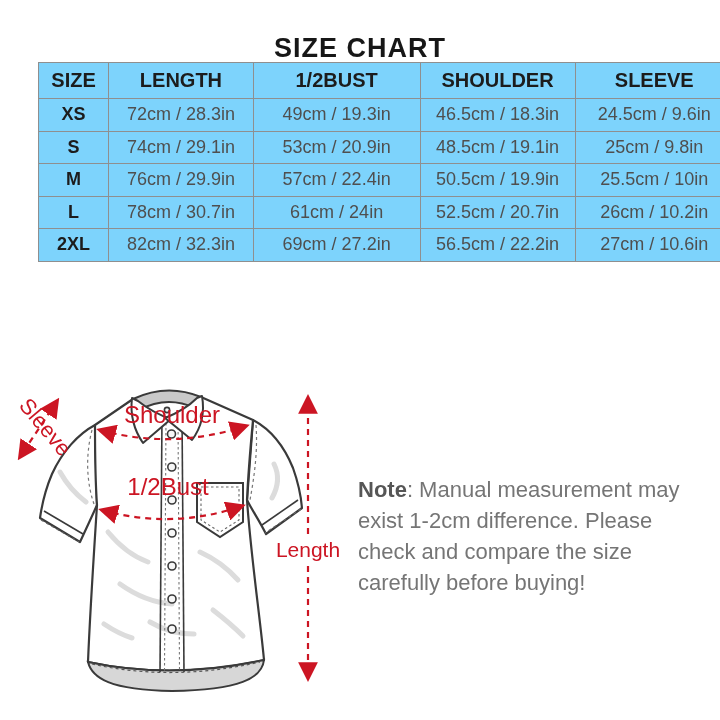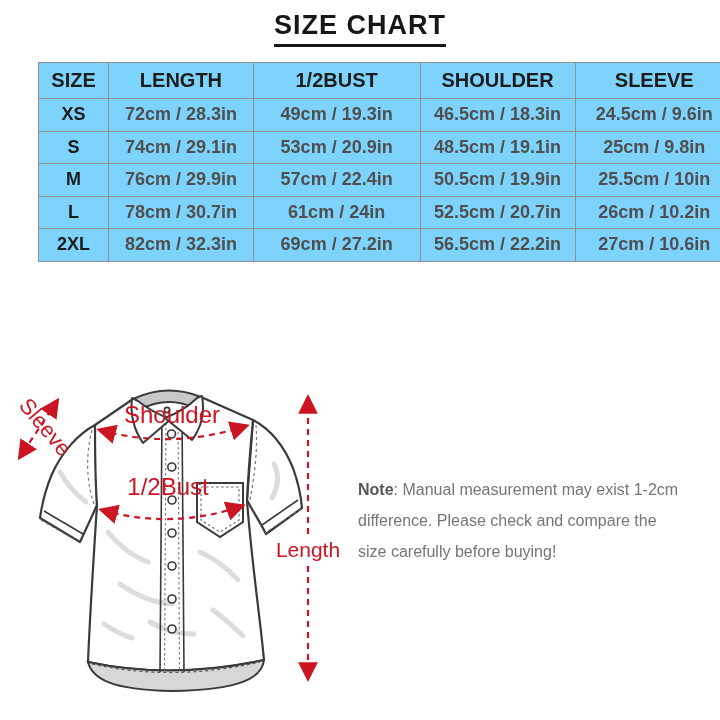--- a/index.html
+++ b/index.html
@@ -18,47 +18,48 @@
     overflow:hidden;
   }
   .page-title-wrap{
     position:absolute;left:0;top:10px;width:720px;text-align:center;
   }
   .page-title{
     display:inline-block;
     font-size:27px;font-weight:bold;color:#171717;
     letter-spacing:1px;
     border-bottom:3px solid #171717;
-    padding-bottom:3px;
+    padding-bottom:9px;
+    margin-top:23px;
   }
   table.size-table{
     position:absolute;left:38px;top:62px;width:696px;
     border-collapse:collapse;table-layout:fixed;
     background:#7dd3fc;
   }
   .size-table th,.size-table td{
     border:1px solid var(--grid);
     text-align:center;vertical-align:middle;
-    white-space:nowrap;overflow:hidden;font-weight:bold;
+    white-space:nowrap;overflow:hidden;
   }
   .size-table th{
     height:36px;font-size:20px;font-weight:bold;color:var(--ink);
   }
   .size-table td{
     height:32.5px;font-size:18px;color:var(--cell);
   }
   .size-table td.size-col{
     font-weight:bold;color:var(--ink);font-size:18px;margin-left:40px;
   }
   .diagram-wrap{
     position:absolute;left:0;top:372px;width:350px;height:330px;
   }
   .note-block{
     position:absolute;left:358px;top:474px;width:322px;
-    font-size:16px;line-height:31px;color:var(--note);
+    font-size:22px;line-height:31px;color:var(--note);
   }
   .note-label{font-weight:bold;color:#565656;}
 </style>
 </head>
 <body>
 
 <div class="page-title-wrap">
   <span class="page-title">SIZE CHART</span>
 </div>
 

